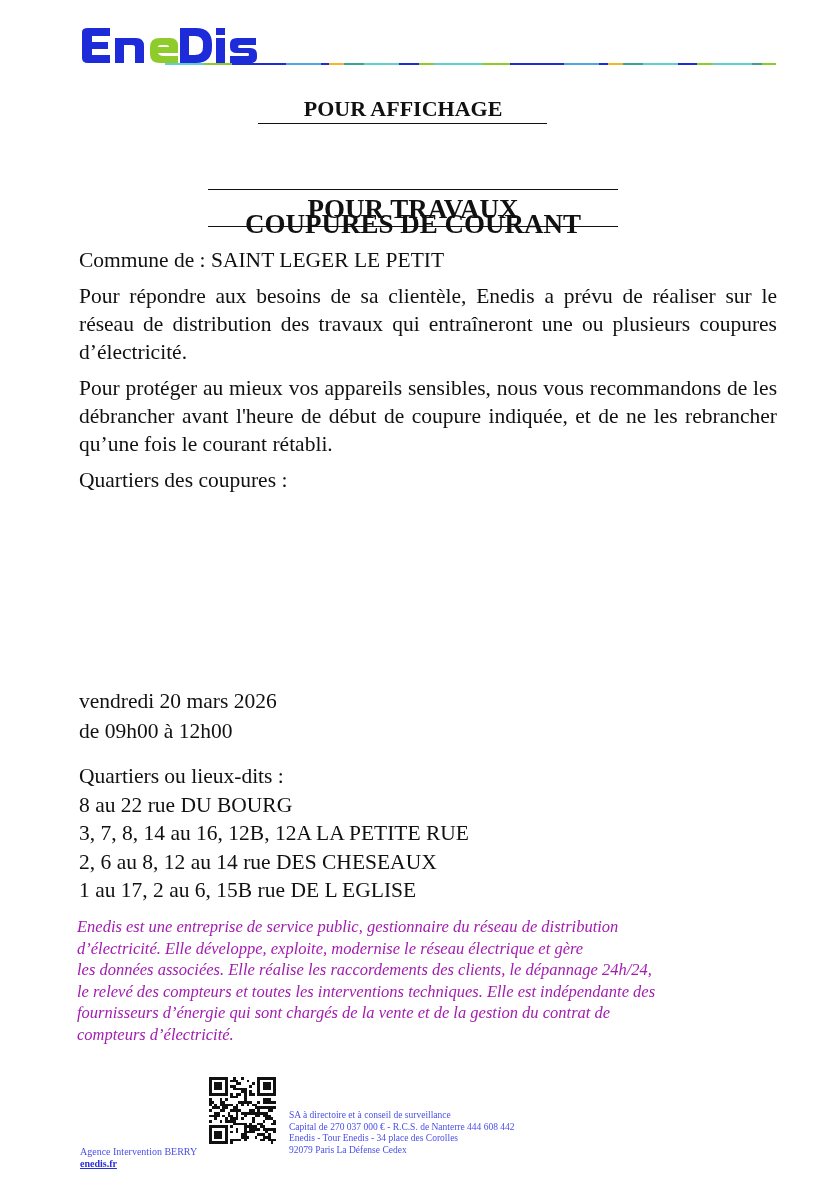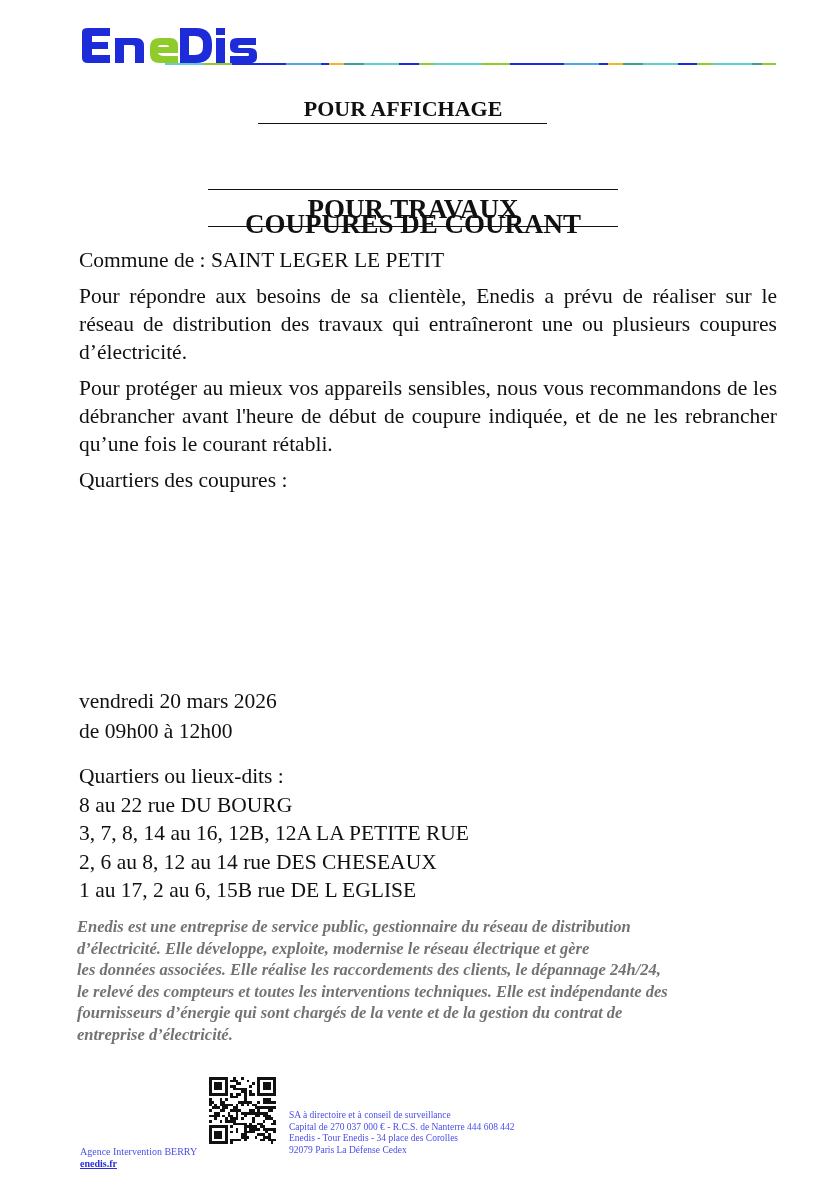--- a/index.html
+++ b/index.html
@@ -16,21 +16,21 @@
     .h-rule { position: absolute; left: 208px; width: 410px; height: 0; border-top: 1.5px solid #111; }
     .h-rule.r1 { top: 189px; }
     .h-rule.r2 { top: 226px; }
     .body { position: absolute; left: 79px; top: 246px; width: 698px; font-size: 21.5px; line-height: 28px; }
     .body p { margin: 0 0 8px 0; text-align: justify; }
     .body p.nojust { text-align: left; }
     .body .u { text-decoration: underline; text-underline-offset: 3px; }
     .schedule { position: absolute; left: 79px; top: 686px; font-size: 21.5px; line-height: 30px; }
     .places { position: absolute; left: 79px; top: 762px; font-size: 21.5px; line-height: 28.5px; }
     .places div, .schedule div { white-space: nowrap; }
-    .legal { position: absolute; left: 77px; top: 916px; width: 720px; font-style: italic; font-size: 16.5px; line-height: 21.5px; color: #737373; font-weight: bold; }
+    .legal { position: absolute; left: 77px; top: 916px; width: 720px; font-style: italic; font-size: 16.5px; line-height: 21.5px; color: #a21caf; }
     .legal div { white-space: nowrap; }
     .footer-agency { position: absolute; left: 80px; top: 1146px; font-size: 10px; line-height: 12px; color: #4a4ee8; }
     .footer-agency .site { font-weight: bold; text-decoration: underline; color: #2a2fd9; }
     .qr { position: absolute; left: 209px; top: 1077px; width: 67px; height: 67px; }
     .footer-legal { position: absolute; left: 289px; top: 1110px; font-size: 9.5px; line-height: 11.5px; color: #4a4ee8; }
     .footer-legal div { white-space: nowrap; }
   </style>
 </head>
 <body>
 
@@ -104,21 +104,21 @@
   <div>2, 6 au 8, 12 au 14 rue DES CHESEAUX</div>
   <div>1 au 17, 2 au 6, 15B rue DE L EGLISE</div>
 </div>
 
 <div class="legal">
   <div>Enedis est une entreprise de service public, gestionnaire du réseau de distribution</div>
   <div>d’électricité. Elle développe, exploite, modernise le réseau électrique et gère</div>
   <div>les données associées. Elle réalise les raccordements des clients, le dépannage 24h/24,</div>
   <div>le relevé des compteurs et toutes les interventions techniques. Elle est indépendante des</div>
   <div>fournisseurs d’énergie qui sont chargés de la vente et de la gestion du contrat de</div>
-  <div>entreprise d’électricité.</div>
+  <div>compteurs d’électricité.</div>
 </div>
 
 <div class="footer-agency">
   <div>Agence Intervention BERRY</div>
   <div class="site">enedis.fr</div>
 </div>
 
 <div class="qr">
   <svg id="qr-svg" width="67" height="67" viewBox="0 0 25 25" shape-rendering="crispEdges">
       <rect x="0" y="0" width="1" height="1" fill="#111"></rect>

